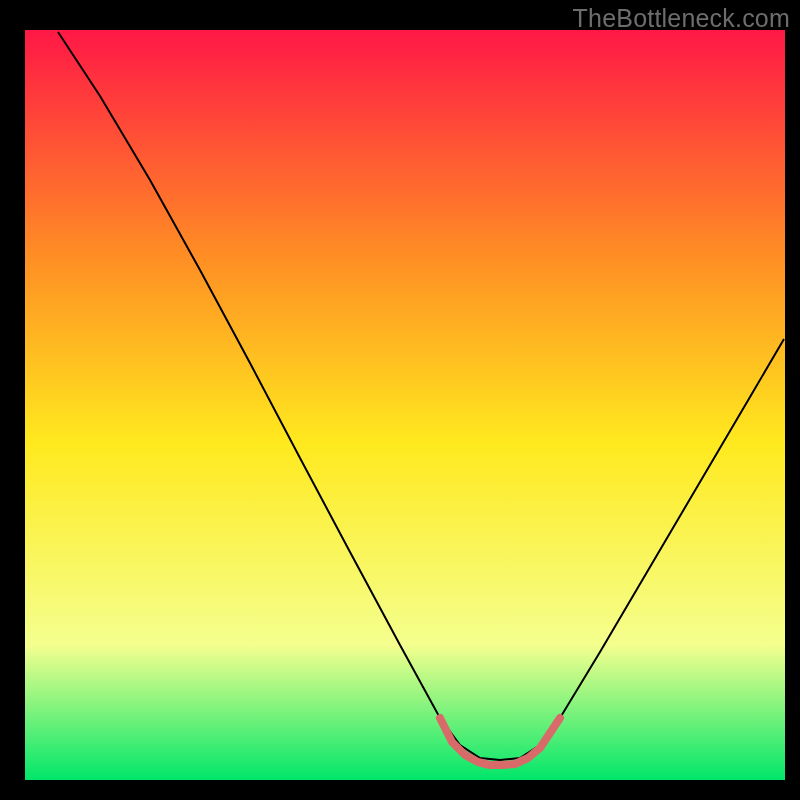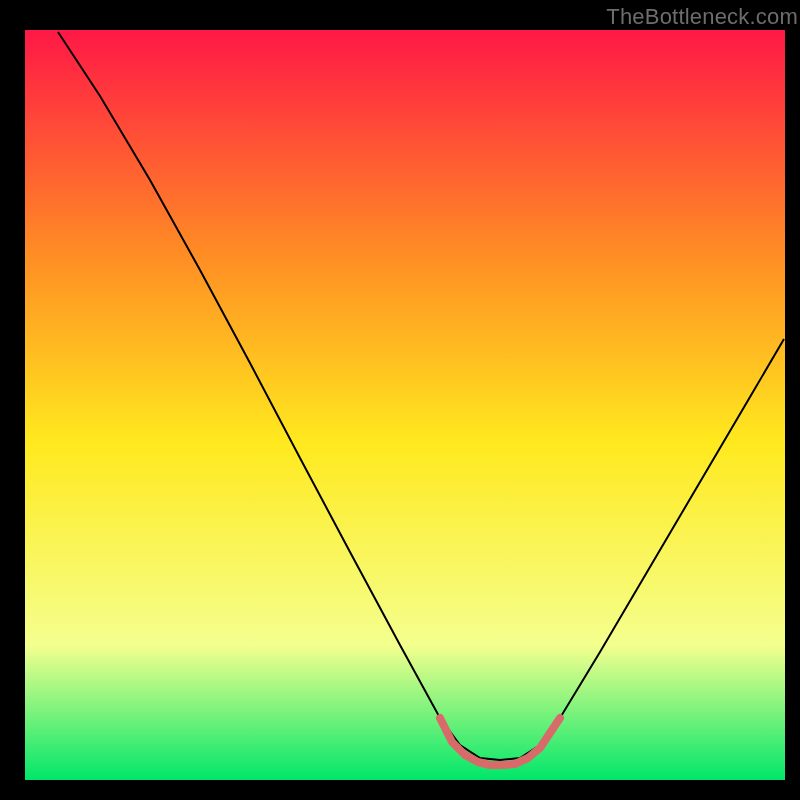--- a/index.html
+++ b/index.html
@@ -17,23 +17,23 @@
     height: 800px;
   }
   svg {
     display: block;
     width: 800px;
     height: 800px;
   }
   .watermark {
     position: absolute;
     top: 4px;
-    right: 2px;
+    right: 10px;
     color: #6d6d6d;
-    font-size: 22px;
+    font-size: 25px;
     font-weight: 400;
     letter-spacing: 0.2px;
   }
 </style>
 </head>
 <body>
 
 <div class="canvas-wrap">
   <svg viewBox="0 0 800 800">
     <defs>

